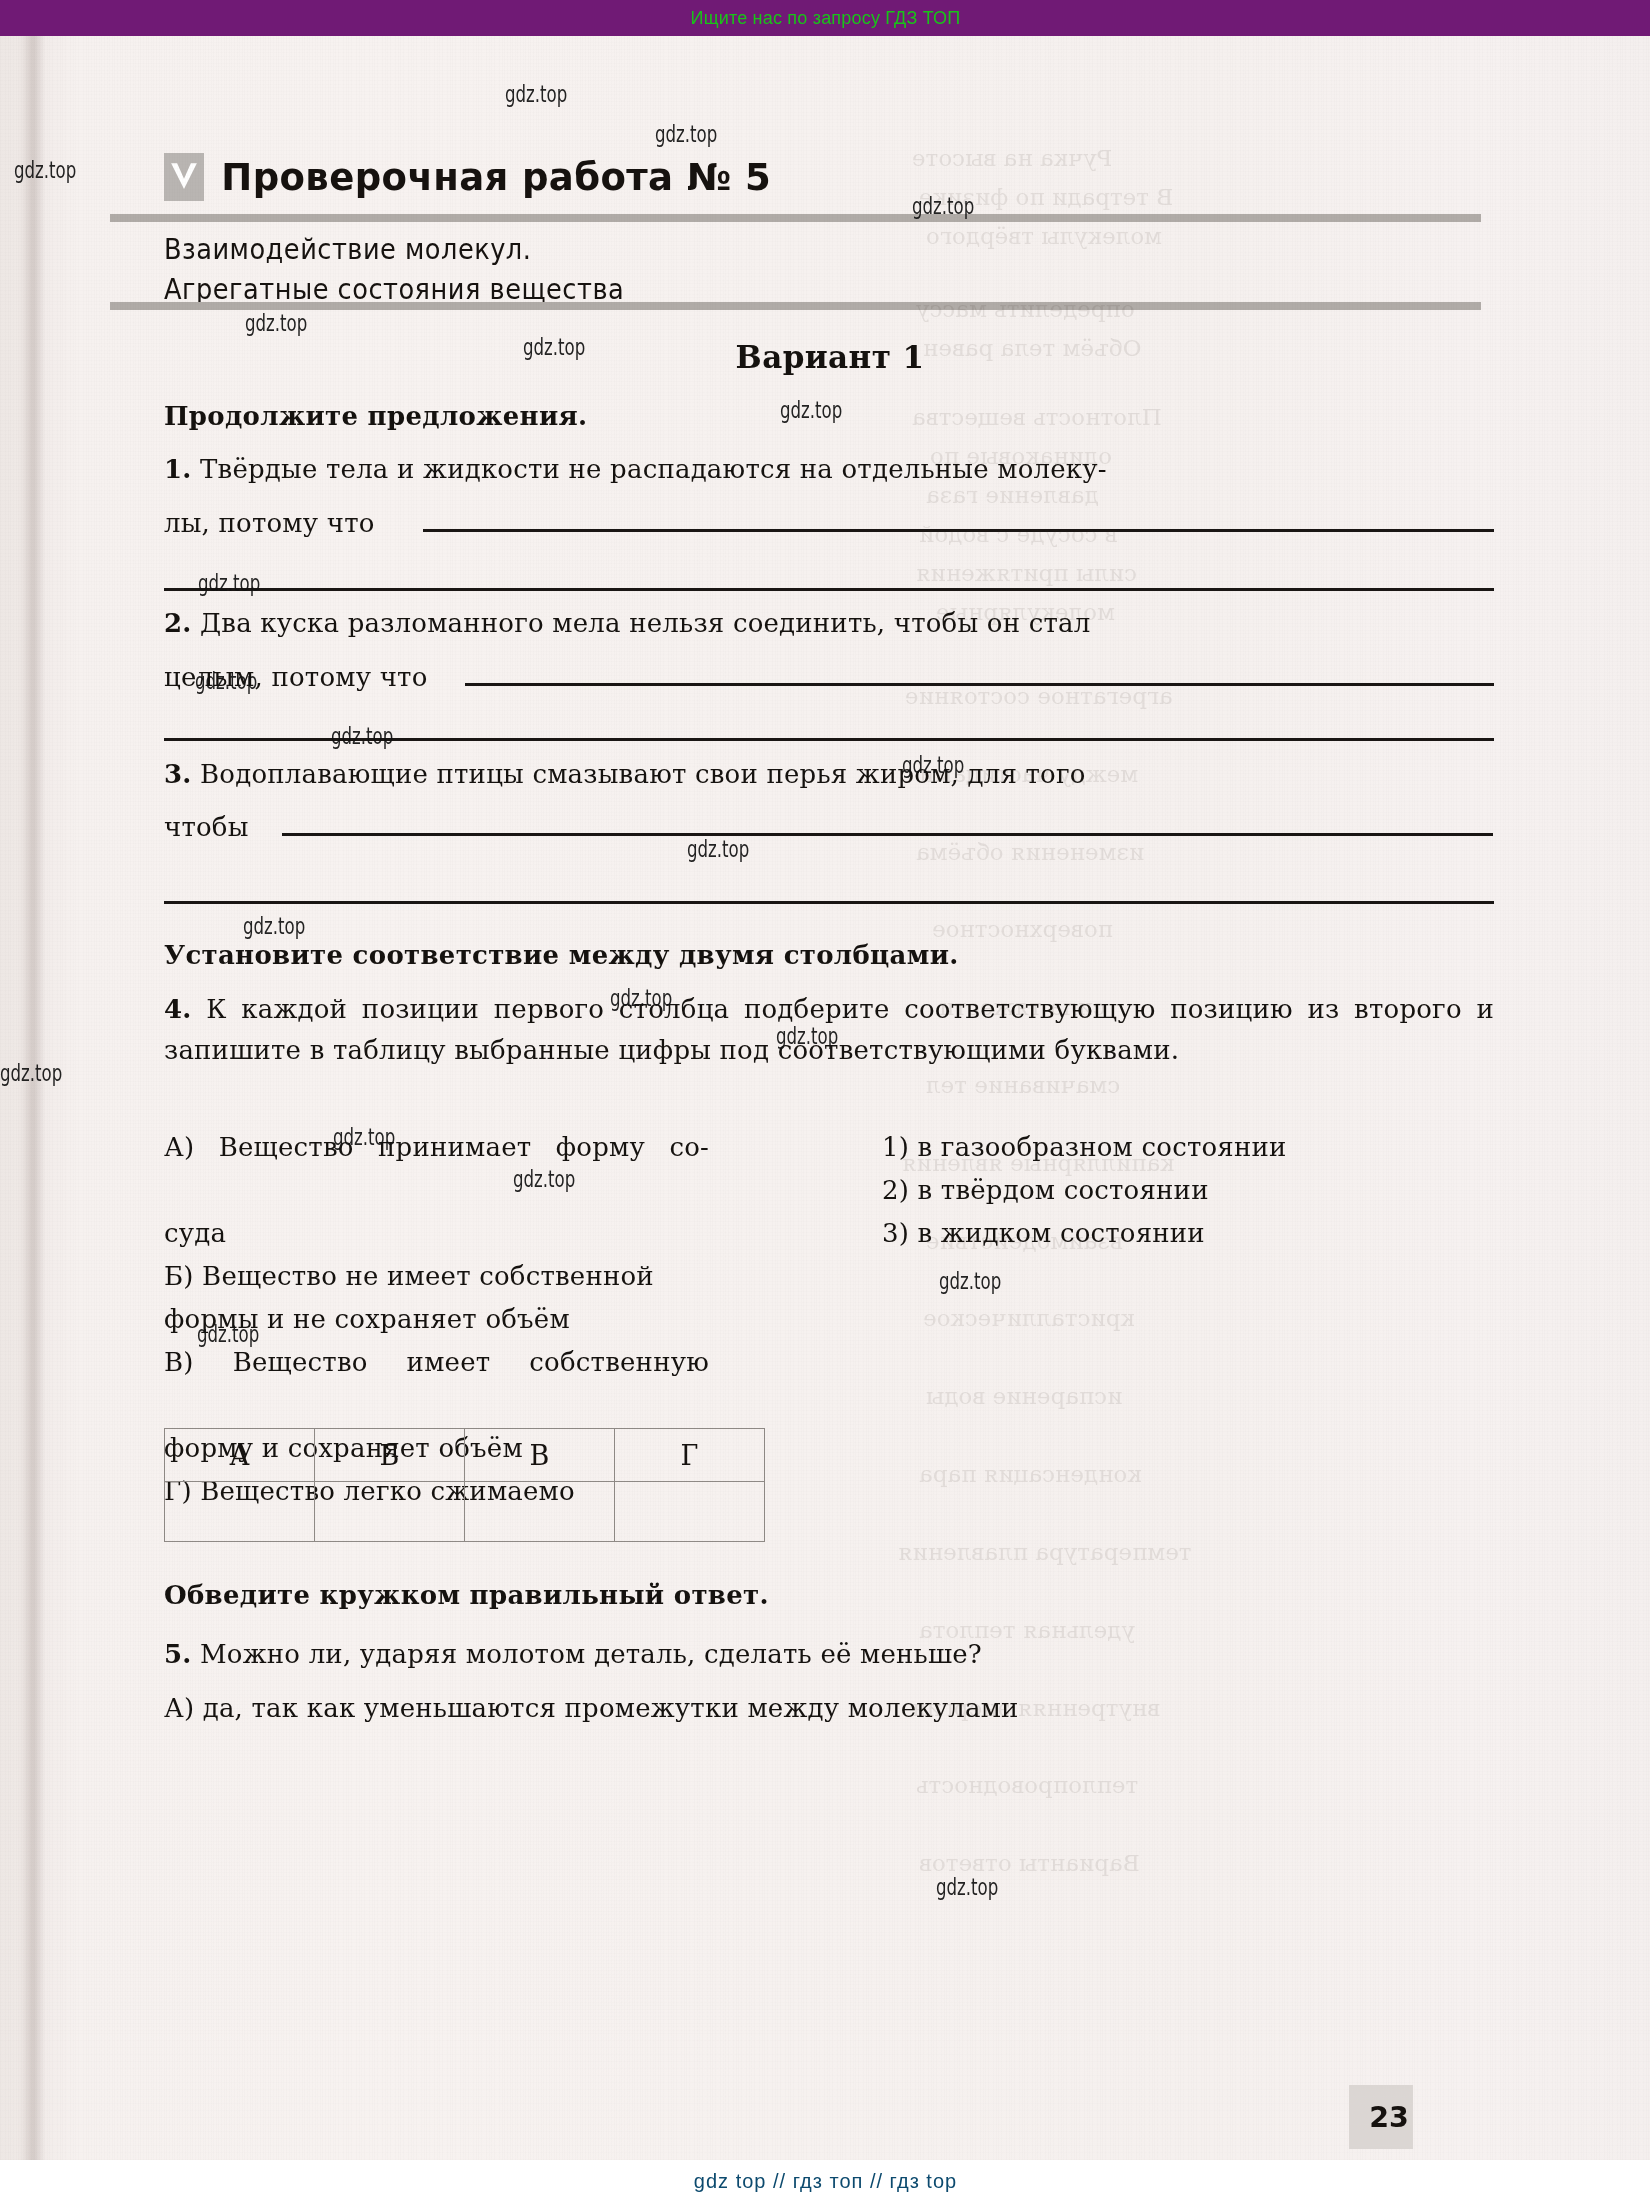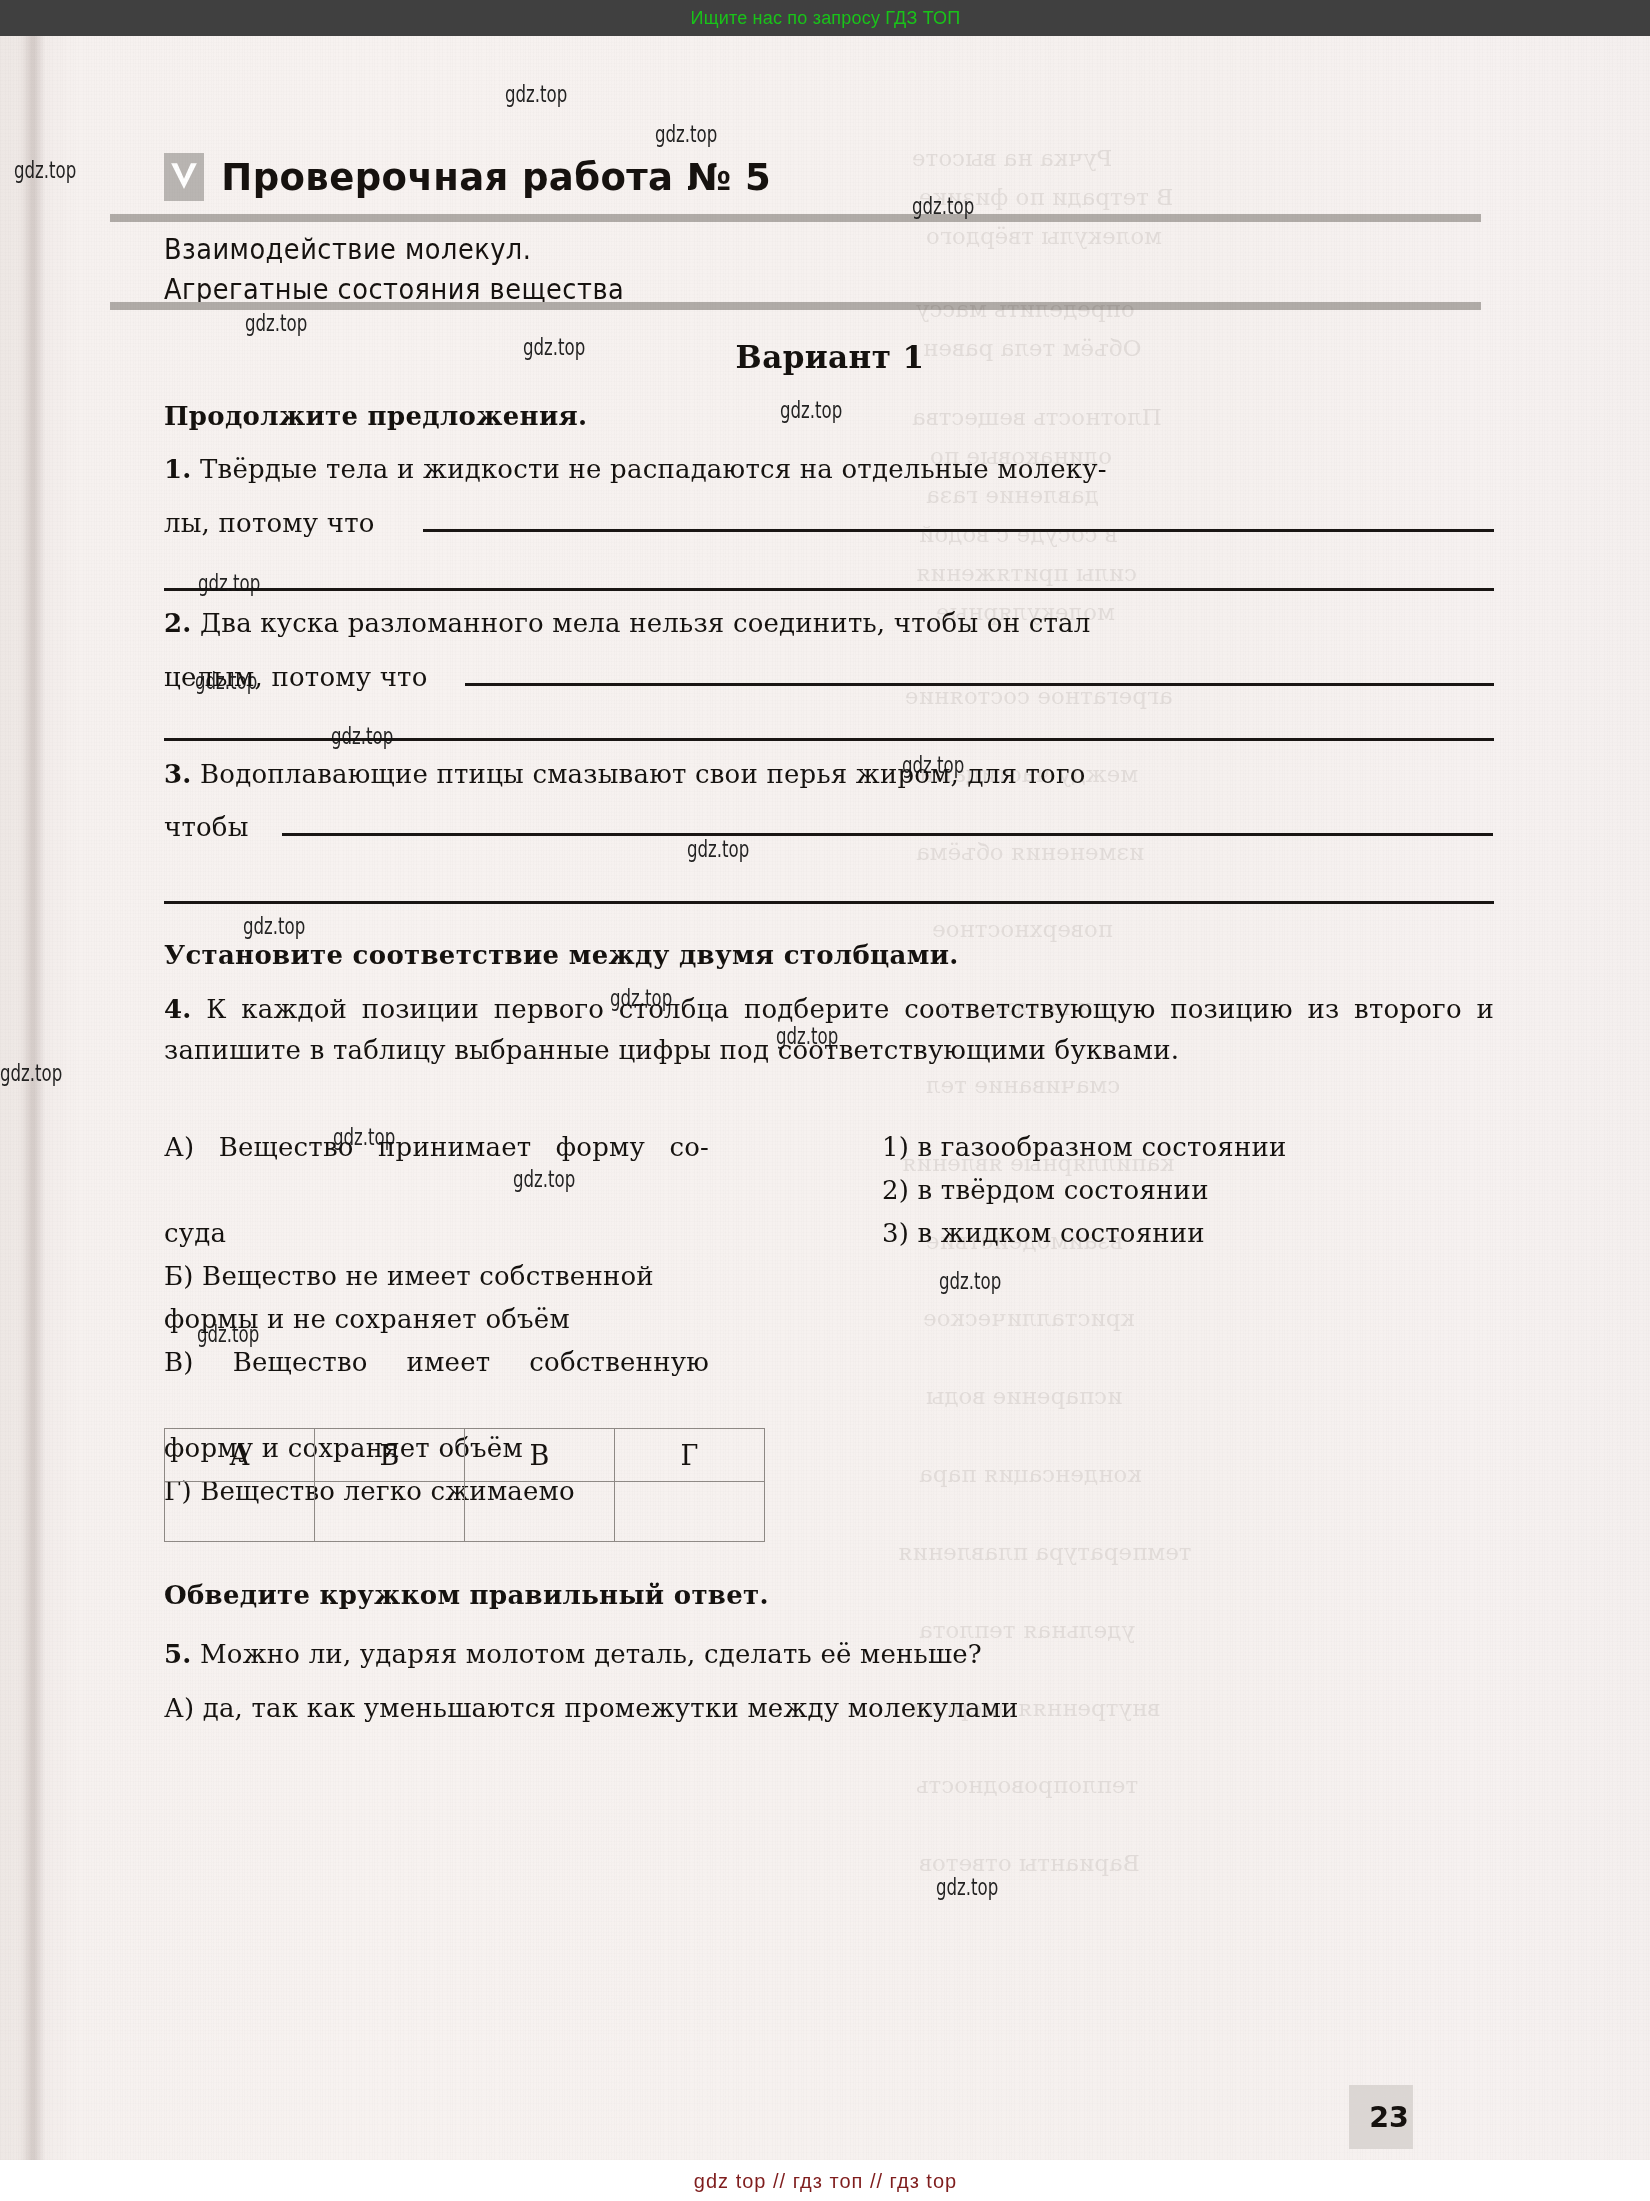--- a/index.html
+++ b/index.html
@@ -15,21 +15,21 @@
     overflow: hidden;
     font-family: "Liberation Serif", "DejaVu Serif", serif;
   }
 
   
   .promo-bar {
     position: absolute;
     top: 0; left: 0;
     width: 1651px;
     height: 36px;
-    background: #404040;
+    background: #701a75;
     display: flex;
     align-items: center;
     justify-content: center;
     z-index: 40;
   }
   .promo-bar .promo-text {
     font-family: "Liberation Sans", "DejaVu Sans", sans-serif;
     font-size: 18px;
     color: #19c319;
     letter-spacing: 0.2px;
@@ -45,21 +45,21 @@
     height: 42px;
     background: #ffffff;
     display: flex;
     align-items: center;
     justify-content: center;
     z-index: 40;
   }
   .footer-bar .footer-text {
     font-family: "Liberation Sans", "DejaVu Sans", sans-serif;
     font-size: 20px;
-    color: #7f1d1d;
+    color: #0c4a6e;
     letter-spacing: 1px;
     white-space: nowrap;
   }
 
   
   .page {
     position: absolute;
     top: 36px; left: 0;
     width: 1651px;
     height: 2124px;

